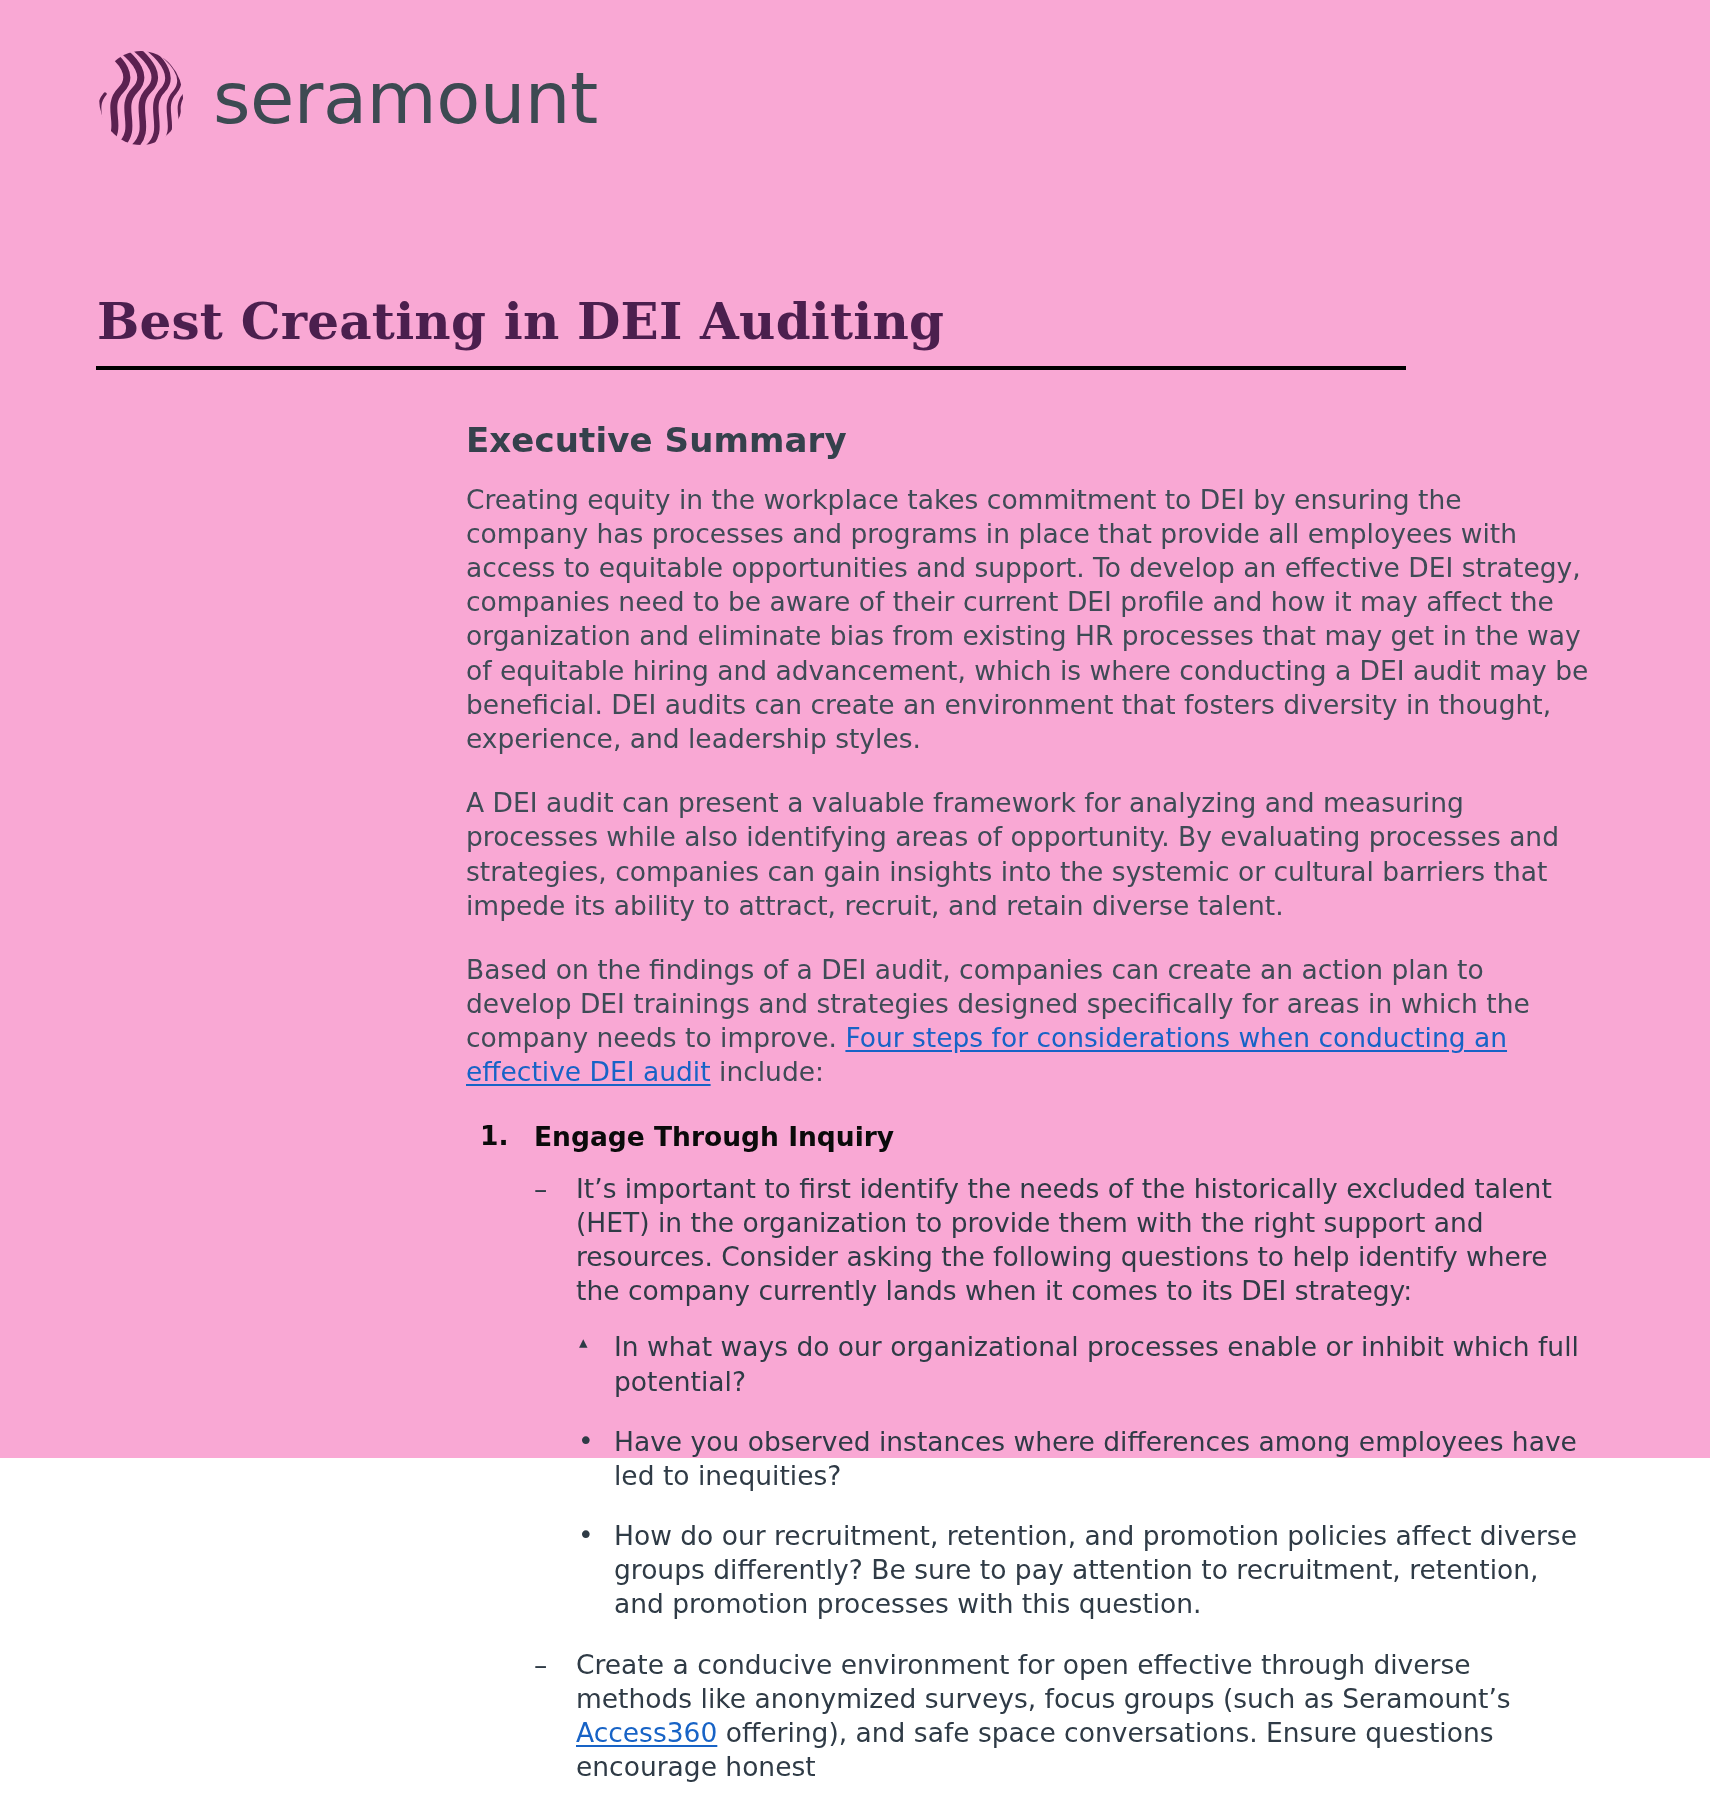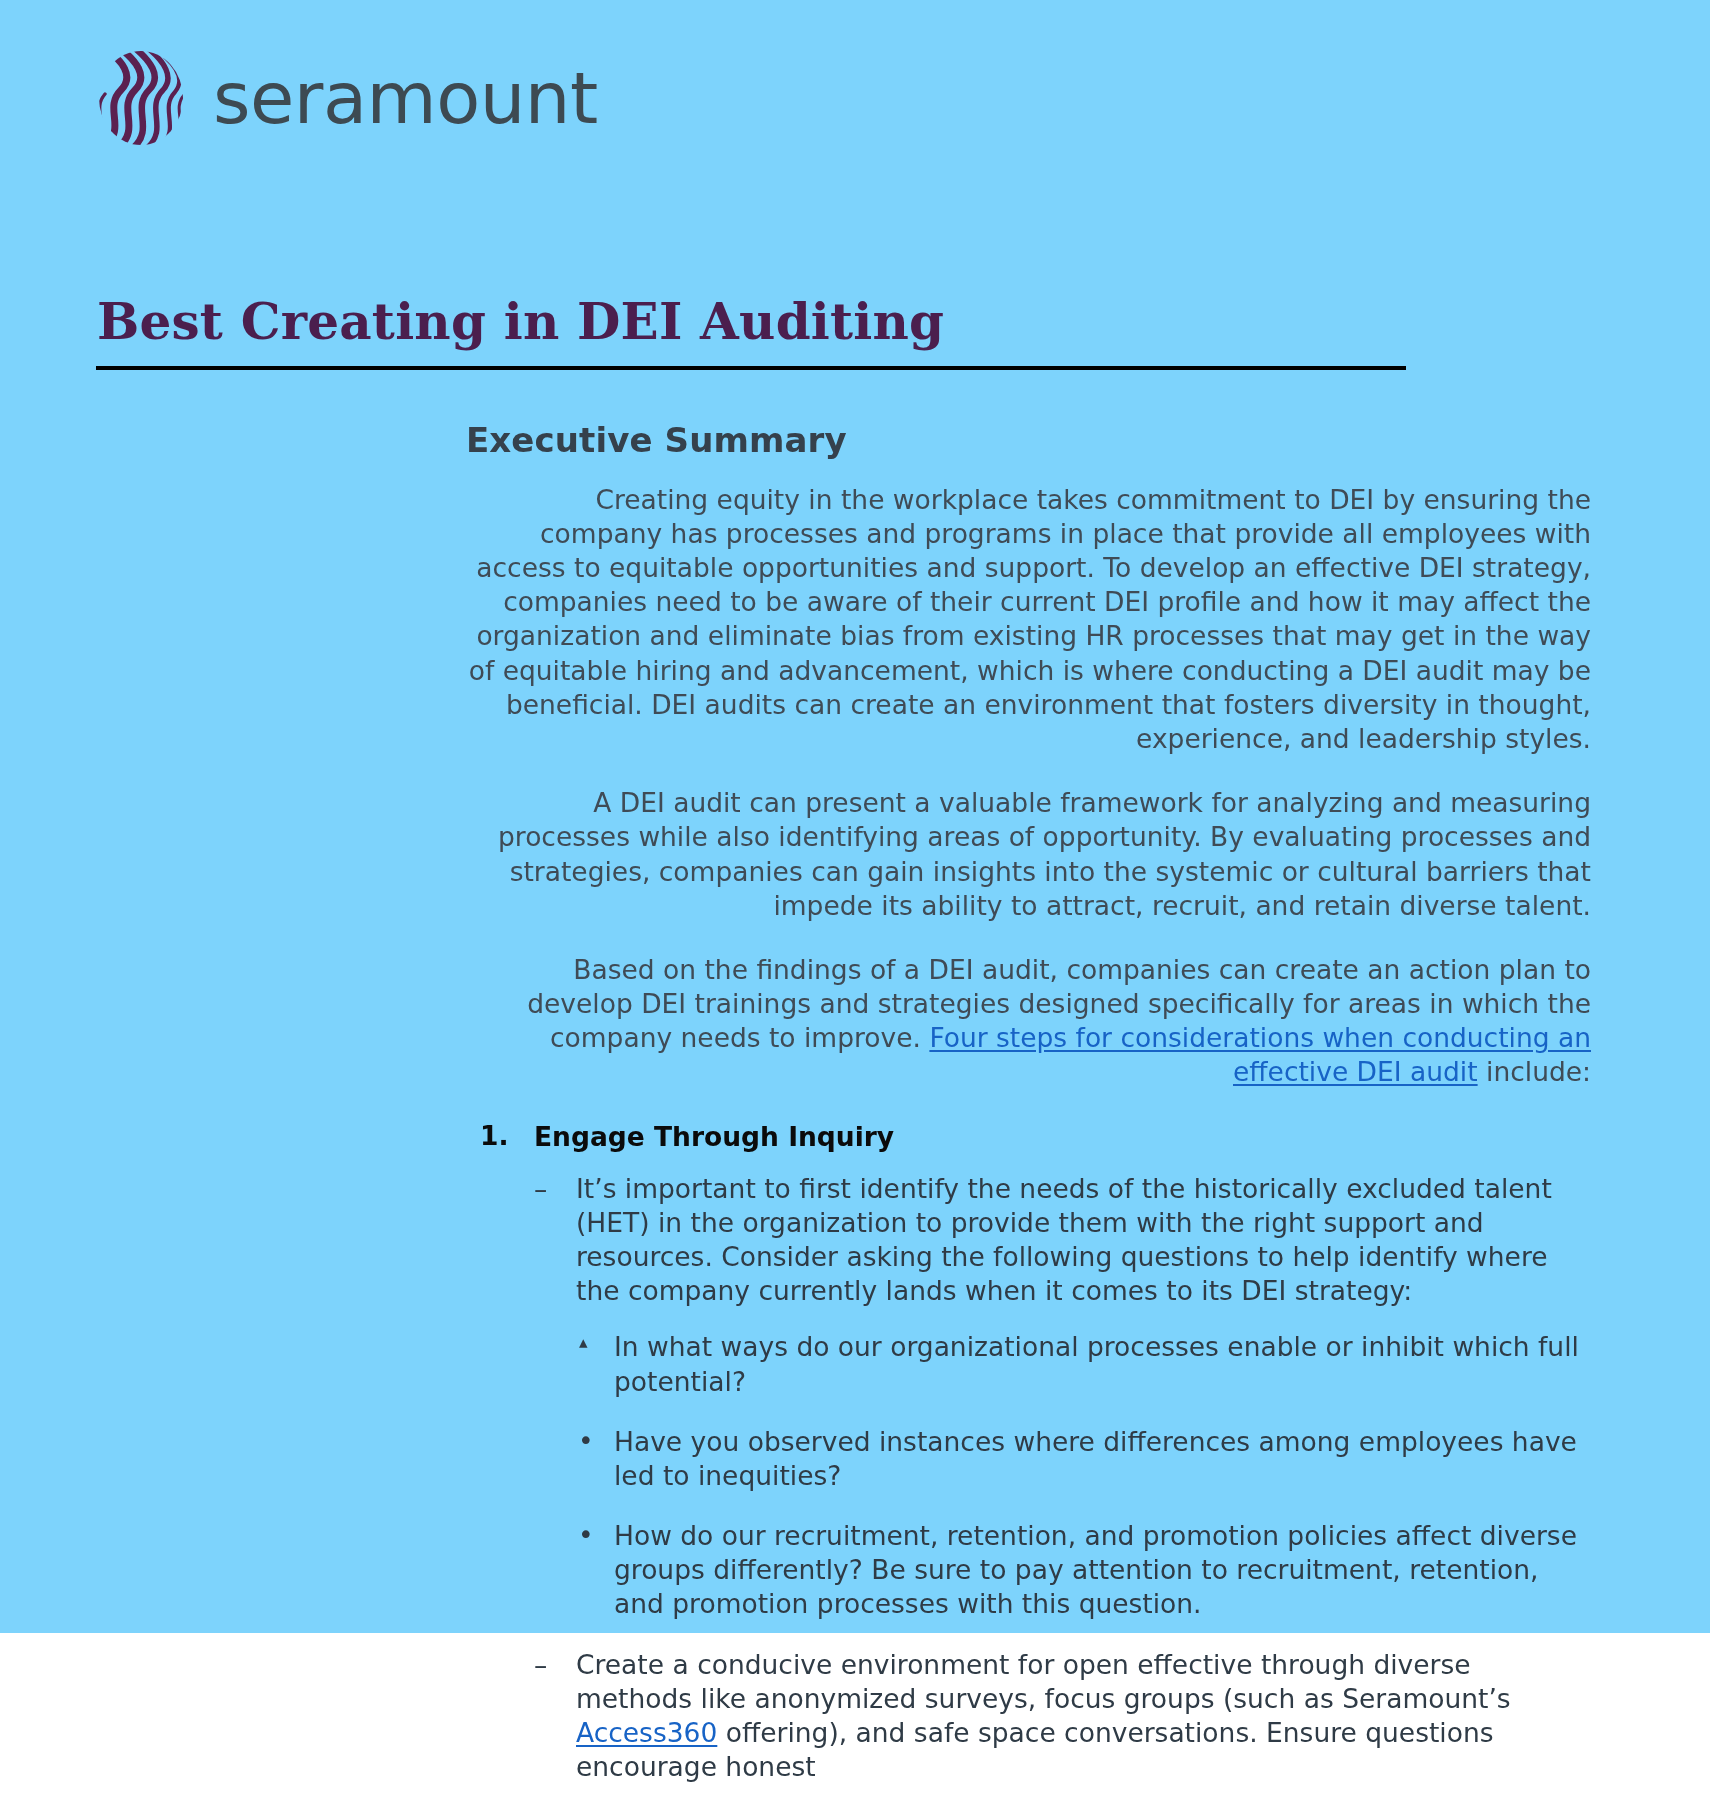--- a/index.html
+++ b/index.html
@@ -11,22 +11,22 @@
     width: 1710px;
     height: 1795px;
     overflow: hidden;
     font-family: "DejaVu Sans", sans-serif;
     -webkit-font-smoothing: antialiased;
   }
 
   .page {
     position: relative;
     width: 1710px;
-    height: 1633px;
-    background: #7dd3fc;
+    height: 1458px;
+    background: #f9a8d4;
   }
 
   
   .logo-block {
     position: absolute;
     left: 95px;
     top: 48px;
     display: flex;
     align-items: center;
     gap: 26px;
@@ -85,21 +85,21 @@
     letter-spacing: 0.1px;
     line-height: 1.2;
   }
 
   p.body-text {
     font-family: "DejaVu Sans", sans-serif;
     font-size: 26.5px;
     line-height: 1.29;
     color: #3f4b56;
     margin: 0 0 30px 0;
-    text-align: right;
+    text-align: left;
   }
 
   a.doc-link {
     color: #1763c6;
     text-decoration: underline;
     text-underline-offset: 3px;
   }
 
   
   ol.num-list {

